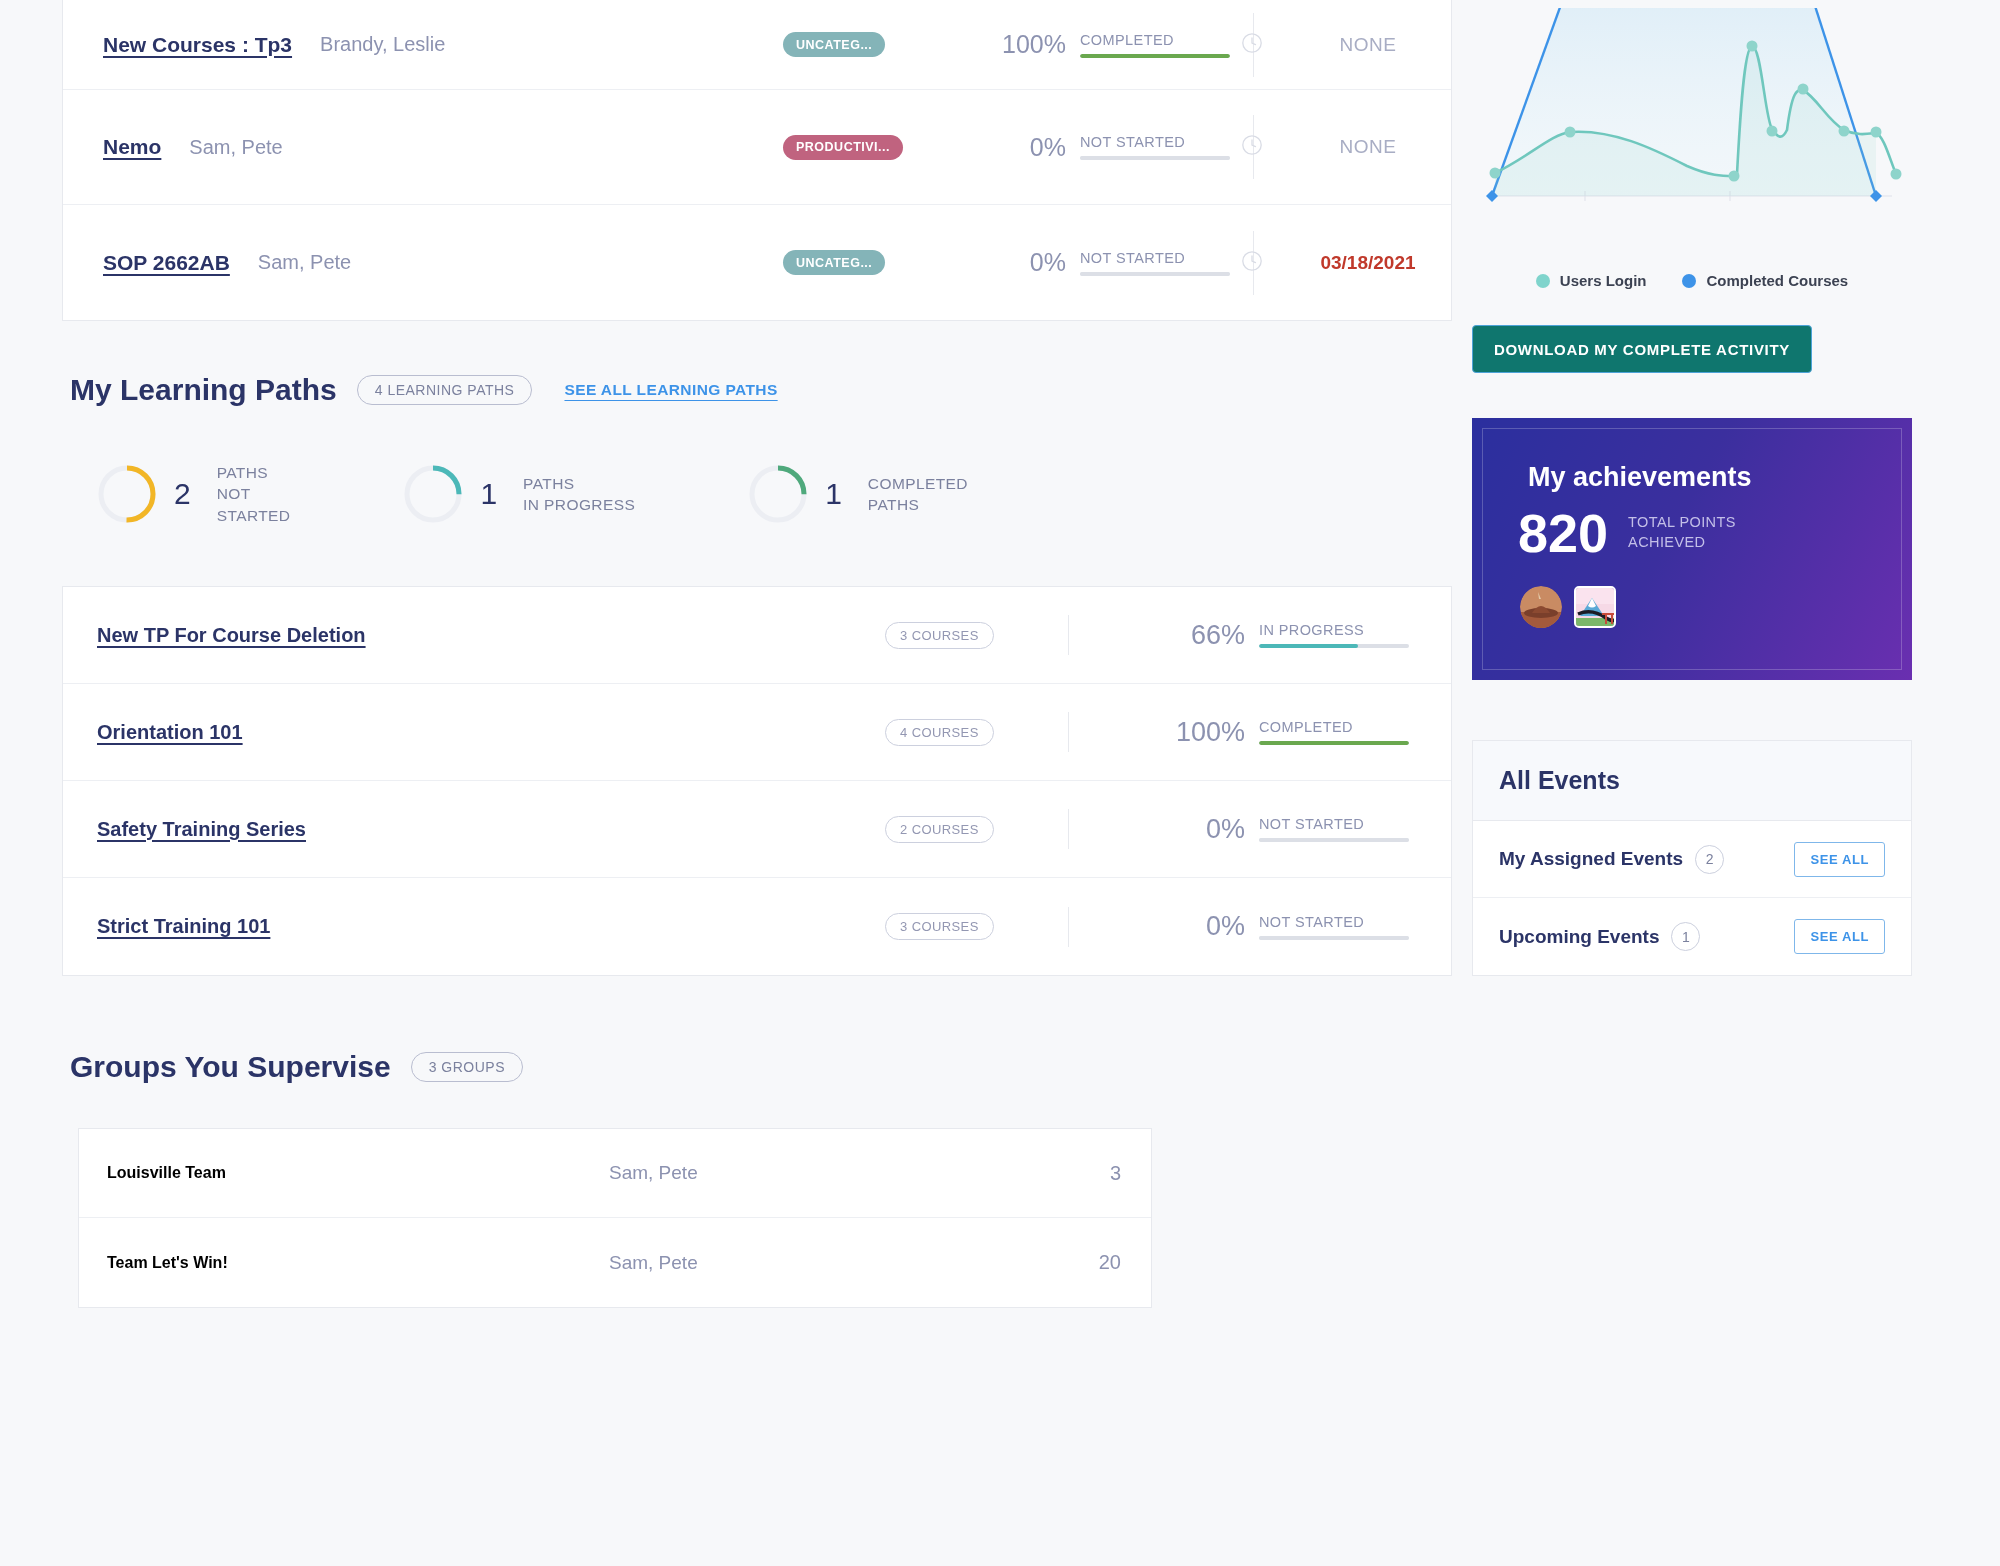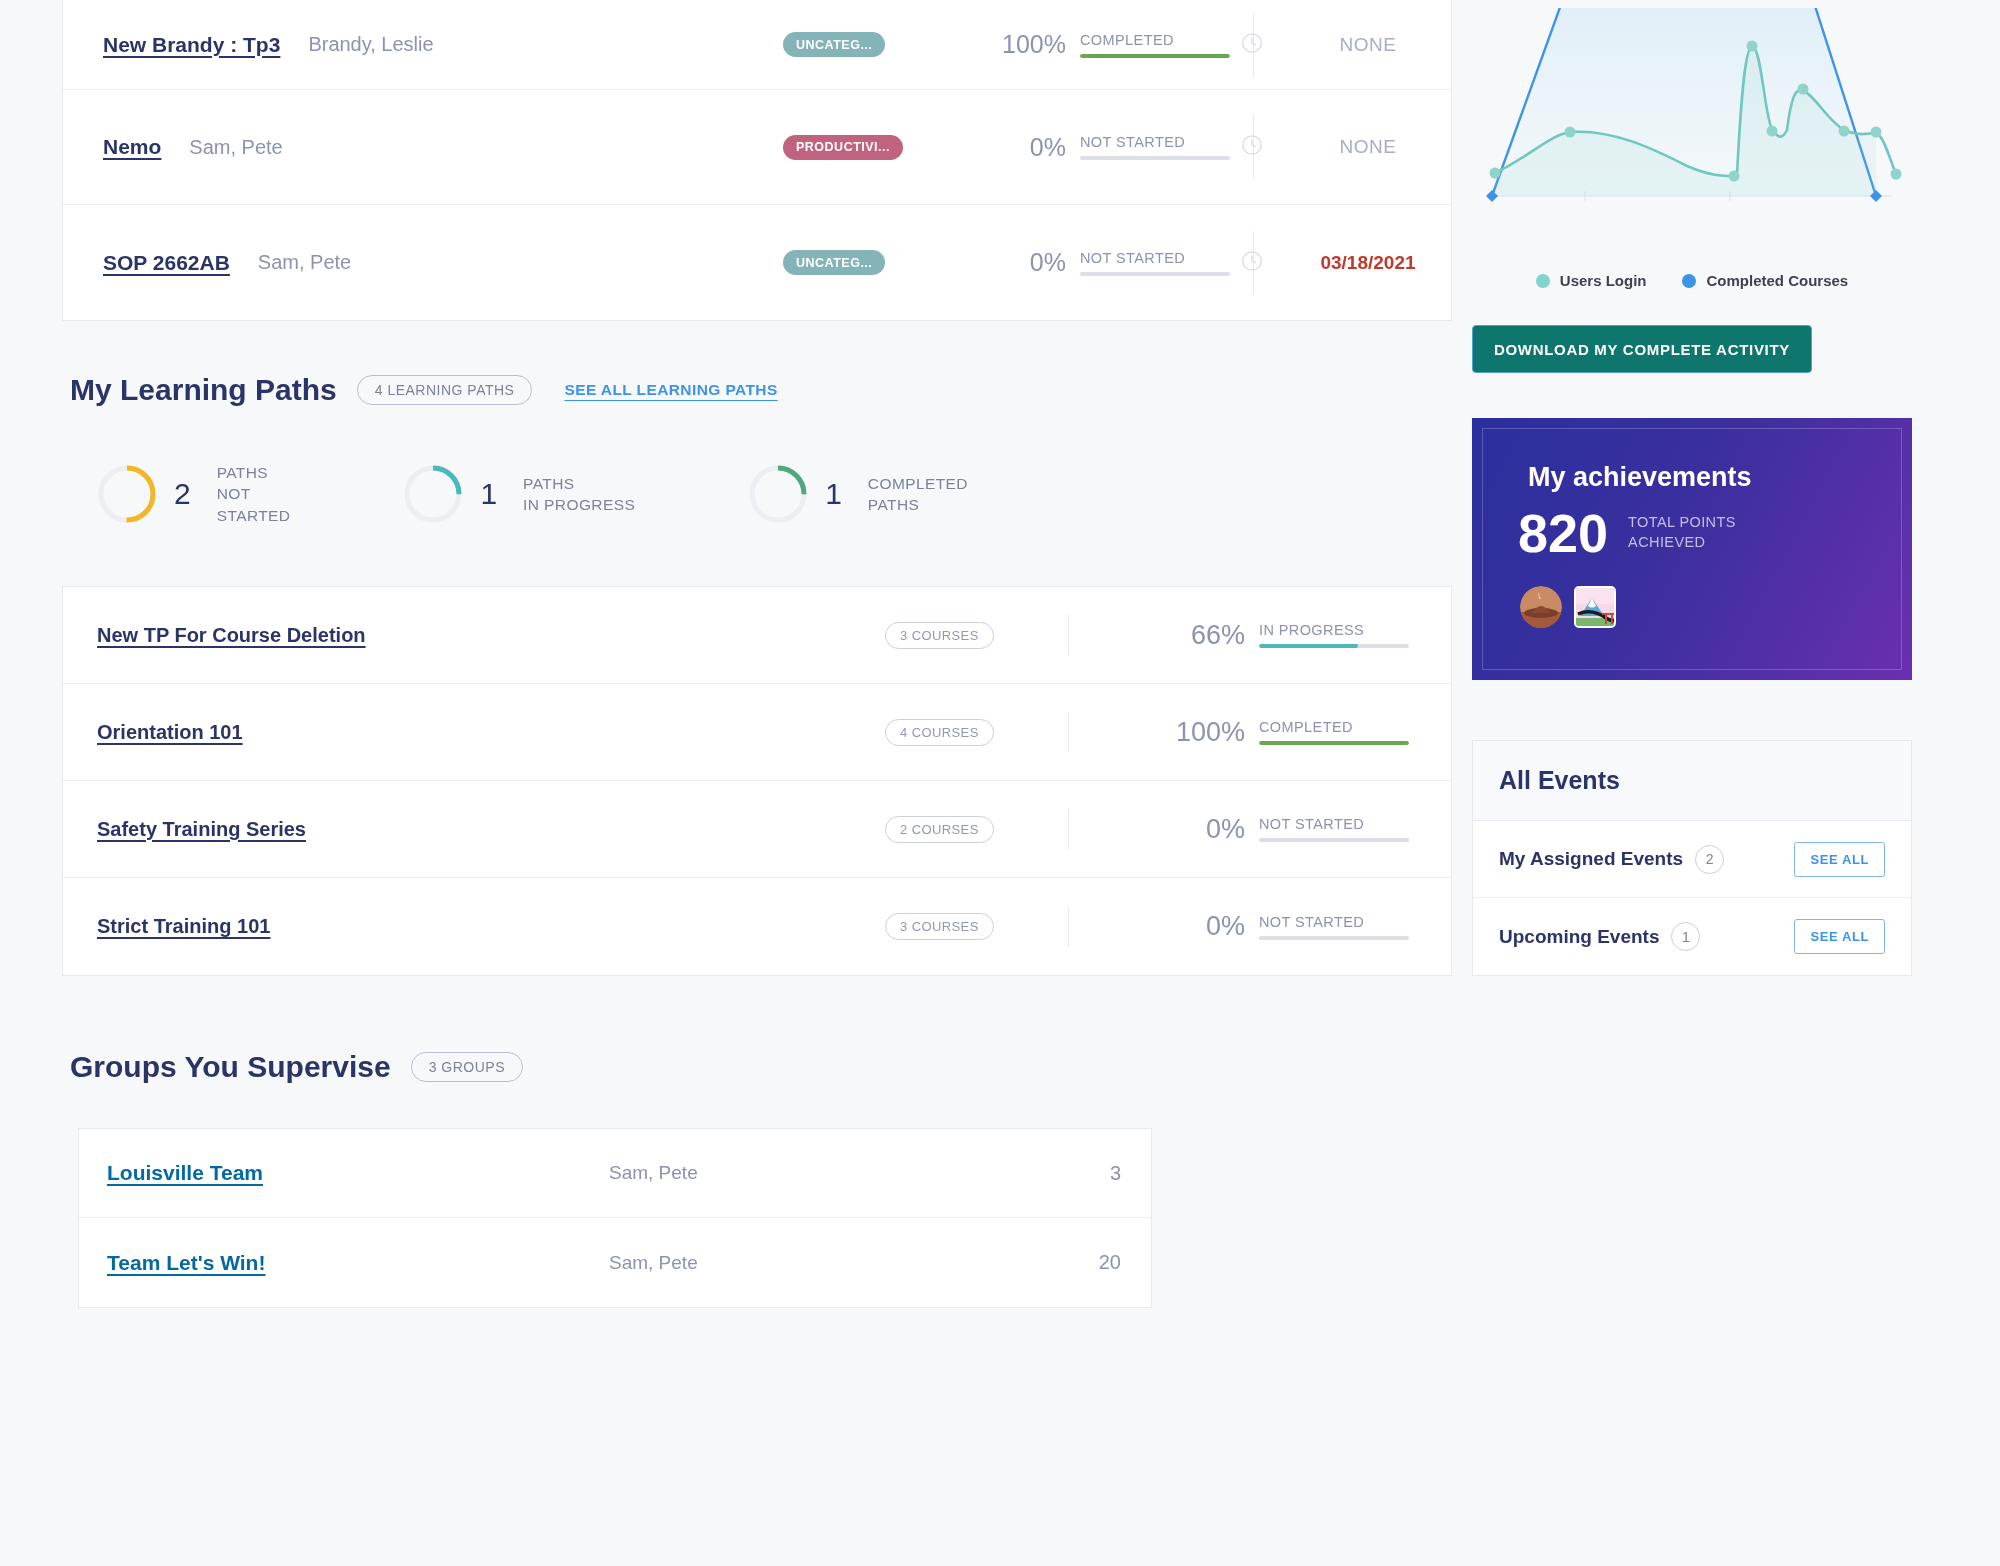--- a/index.html
+++ b/index.html
@@ -113,22 +113,22 @@
 
   
   .grp-card { margin-left: 16px; width: 1074px; }
   .grp-row {
     display: flex; align-items: center; position: relative;
     height: 89px; padding-left: 28px;
     border-bottom: 1px solid #edeff3;
   }
   .grp-row:last-child { border-bottom: none; }
   .grp-name {
-    font-size: 21px; font-weight: 700; color: #0369a1;
-    text-decoration: underline; text-underline-offset: 4px; white-space: nowrap;
+    font-size: 16px; font-weight: 700; color: #000000;
+    text-underline-offset: 4px; white-space: nowrap;
   }
   .grp-owner { position: absolute; left: 530px; font-size: 19px; color: #8c92b0; white-space: nowrap; }
   .grp-count {
     position: absolute; right: 30px; font-size: 20px; color: #8c92b0;
     white-space: nowrap;
   }
 
   
   .side-col { position: absolute; left: 1472px; top: 0; width: 440px; margin-top: 8px; }
 
@@ -199,21 +199,21 @@
 </head>
 <body>
 
 <div class="page">
 
   <div class="main-col">
 
     <div class="card course-card">
       <div id="course-rows">
           <div class="course-row first">
-            <a class="course-name">New Brandy : Tp3</a>
+            <a class="course-name">New Courses : Tp3</a>
             <span class="course-owner">Brandy, Leslie</span>
             <span class="pill-badge" style="background:#84b4b8">UNCATEG...</span>
             <div class="prog-wrap">
               <span class="prog-pct">100%</span>
               <div class="prog-stack">
                 <div class="prog-label">COMPLETED</div>
                 <div class="prog-track">
                   <div class="prog-fill" style="width:100%;background:#6aa84f"></div>
                 </div>
               </div>

